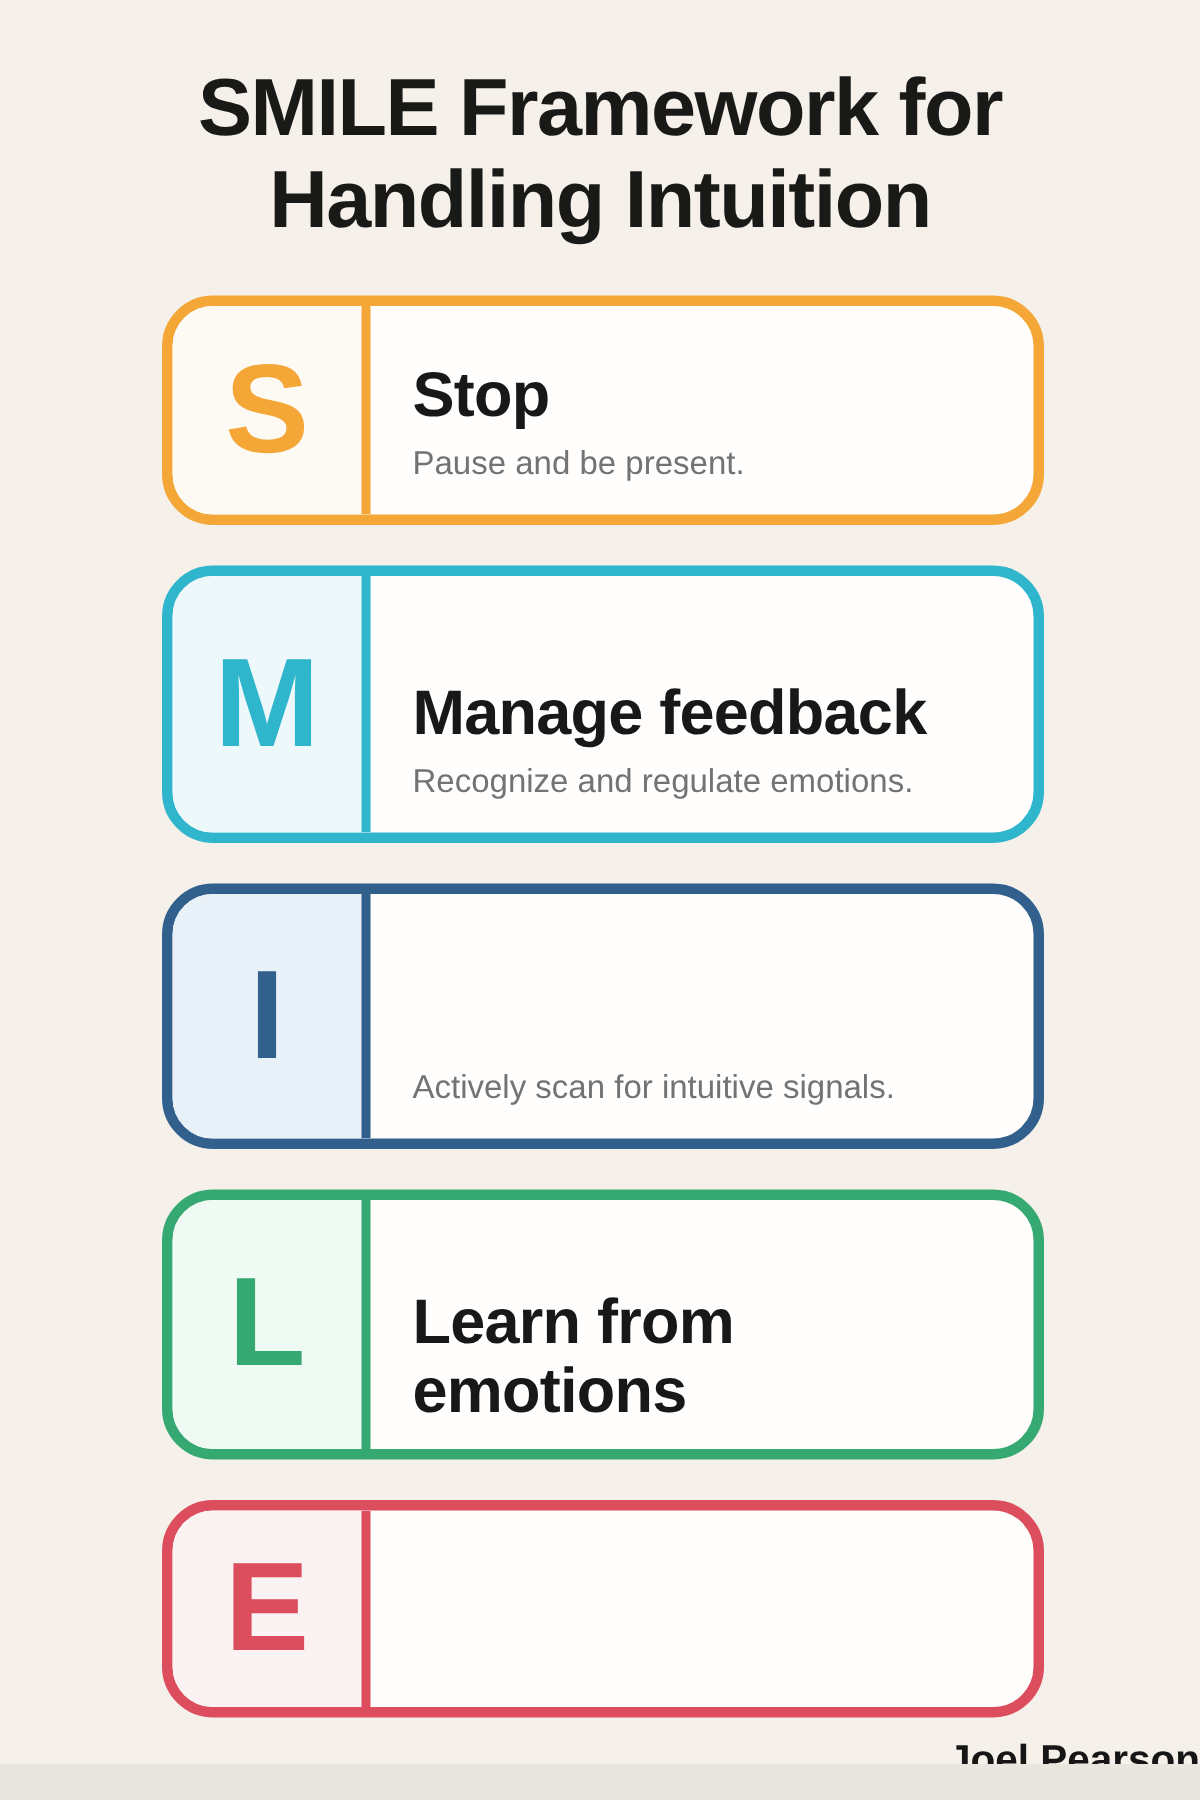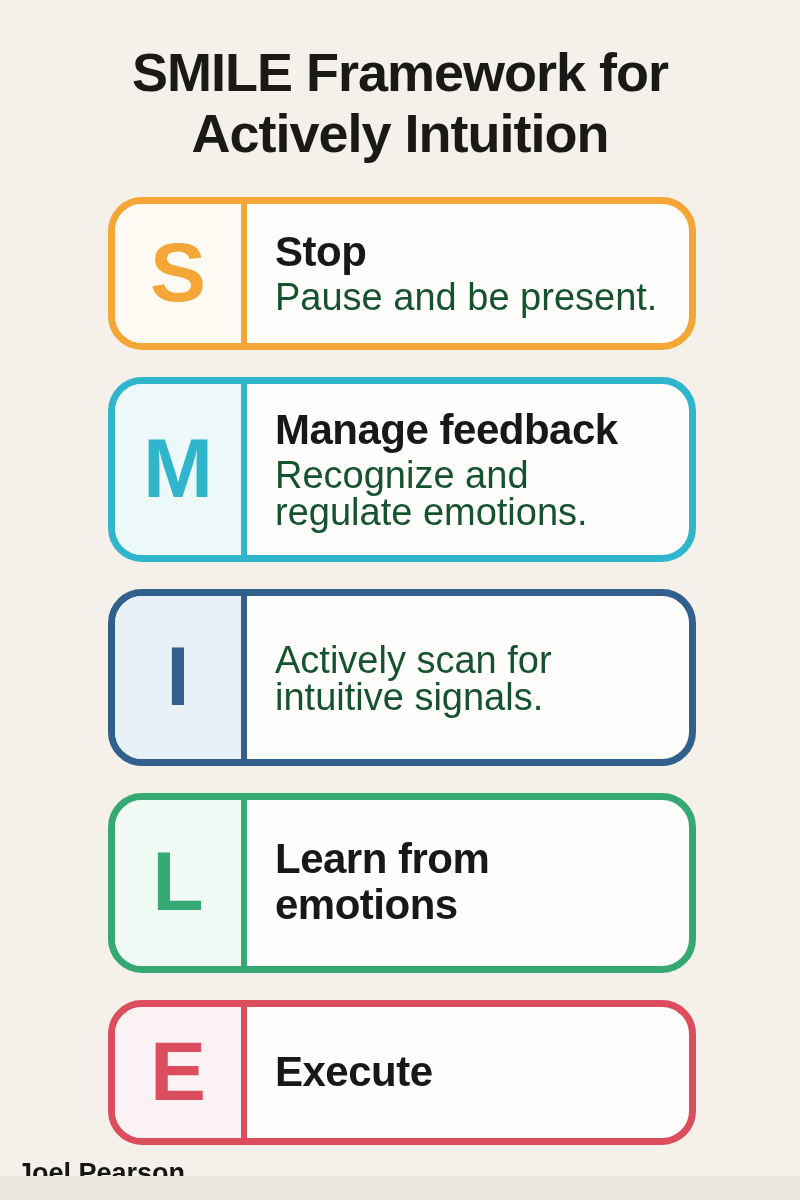--- a/index.html
+++ b/index.html
@@ -61,56 +61,55 @@
     font-weight: bold;
     line-height: 1;
     color: var(--accent, #999);
     transform: translateY(-2px);
   }
 
   .card-content {
     flex: 1 1 auto;
     display: flex;
     flex-direction: column;
-    justify-content: center;
+    justify-content: flex-end;
     padding: 14px 20px 16px 28px;
   }
   .card-title {
     font-size: 42px;
     line-height: 46px;
     font-weight: bold;
     letter-spacing: -0.5px;
     color: #181818;
     max-width: 410px;
   }
   .card-desc {
     margin-top: 4px;
-    font-size: 38px;
+    font-size: 22px;
     line-height: 37px;
-    color: #14532d;
+    color: #737373;
     max-width: 410px;
   }
 
   .footer-author {
     margin-top: 13px;
-    text-align: left;
+    text-align: right;
     font-size: 27px;
     font-weight: bold;
     color: #161616;
-    padding-left: 17px;
   }
 </style>
 </head>
 <body>
 
 <div class="page">
 
   <h1 class="page-title">
     <span>SMILE Framework for</span><br>
-    <span>Actively Intuition</span>
+    <span>Handling Intuition</span>
   </h1>
 
   <div class="cards">
 
     <div class="card h-s" style="--accent: #f4a637; --tint: #fdfaf4;">
       <div class="badge">
         <span class="letter">S</span>
       </div>
       <div class="card-content">
         <div class="card-title">Stop</div>
@@ -144,21 +143,20 @@
       <div class="card-content">
         <div class="card-title">Learn from emotions</div>
       </div>
     </div>
 
     <div class="card h-e" style="--accent: #dc4e5e; --tint: #fbf2f3;">
       <div class="badge">
         <span class="letter">E</span>
       </div>
       <div class="card-content">
-        <div class="card-title">Execute</div>
       </div>
     </div>
 
   </div>
 
   <div class="footer-author">Joel Pearson</div>
 
 </div>
 
 </body></html>

